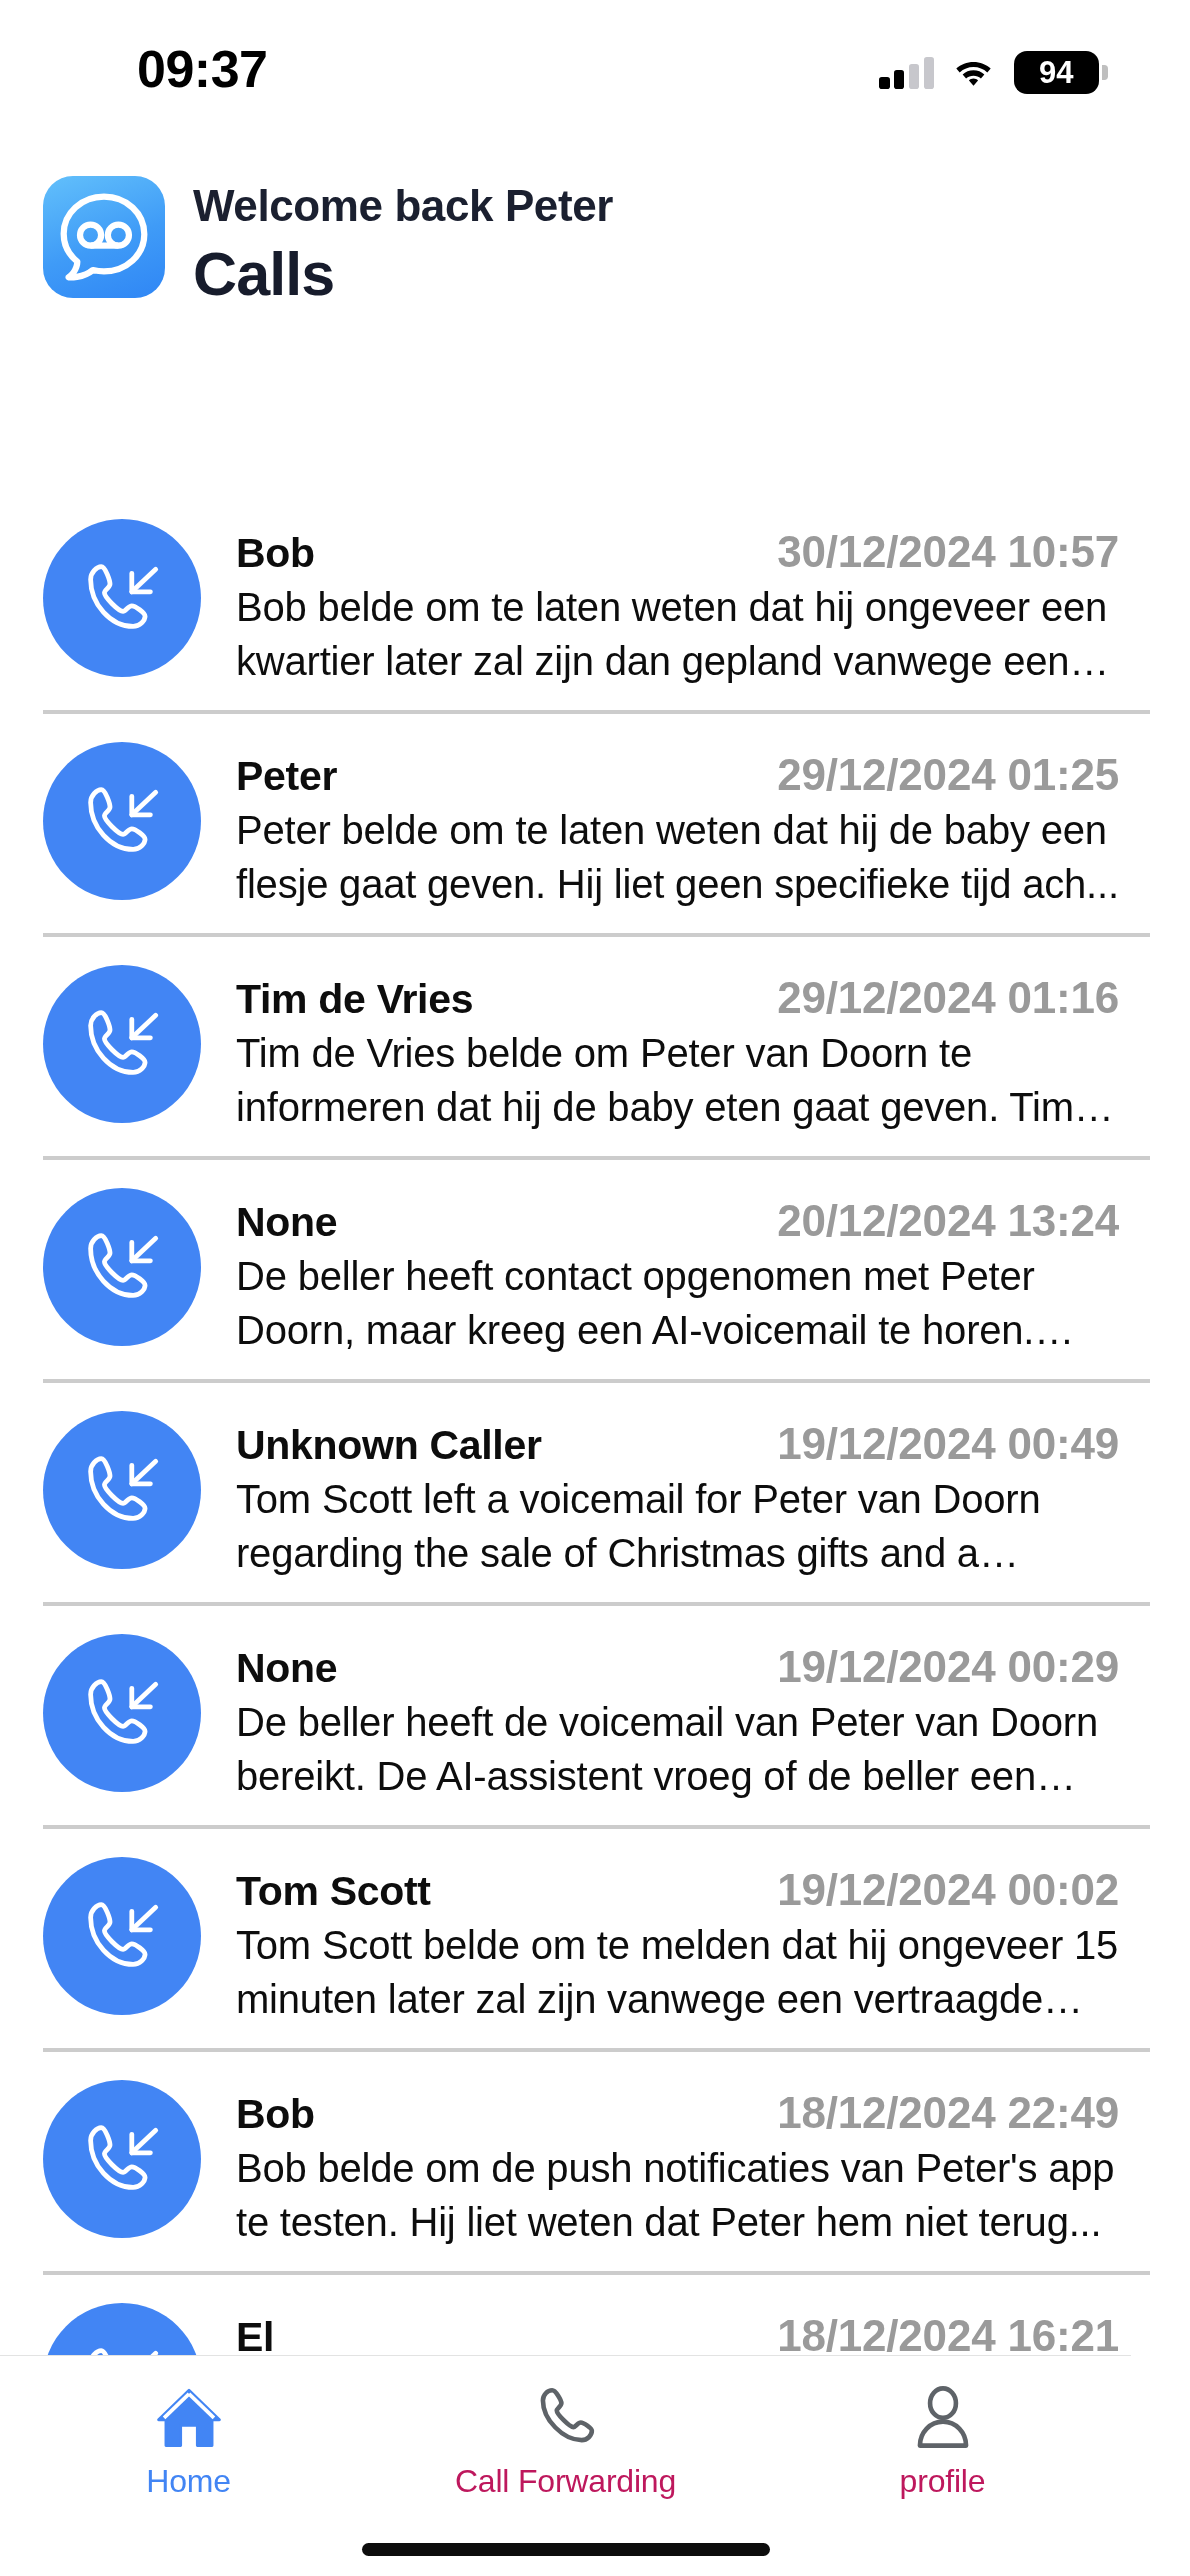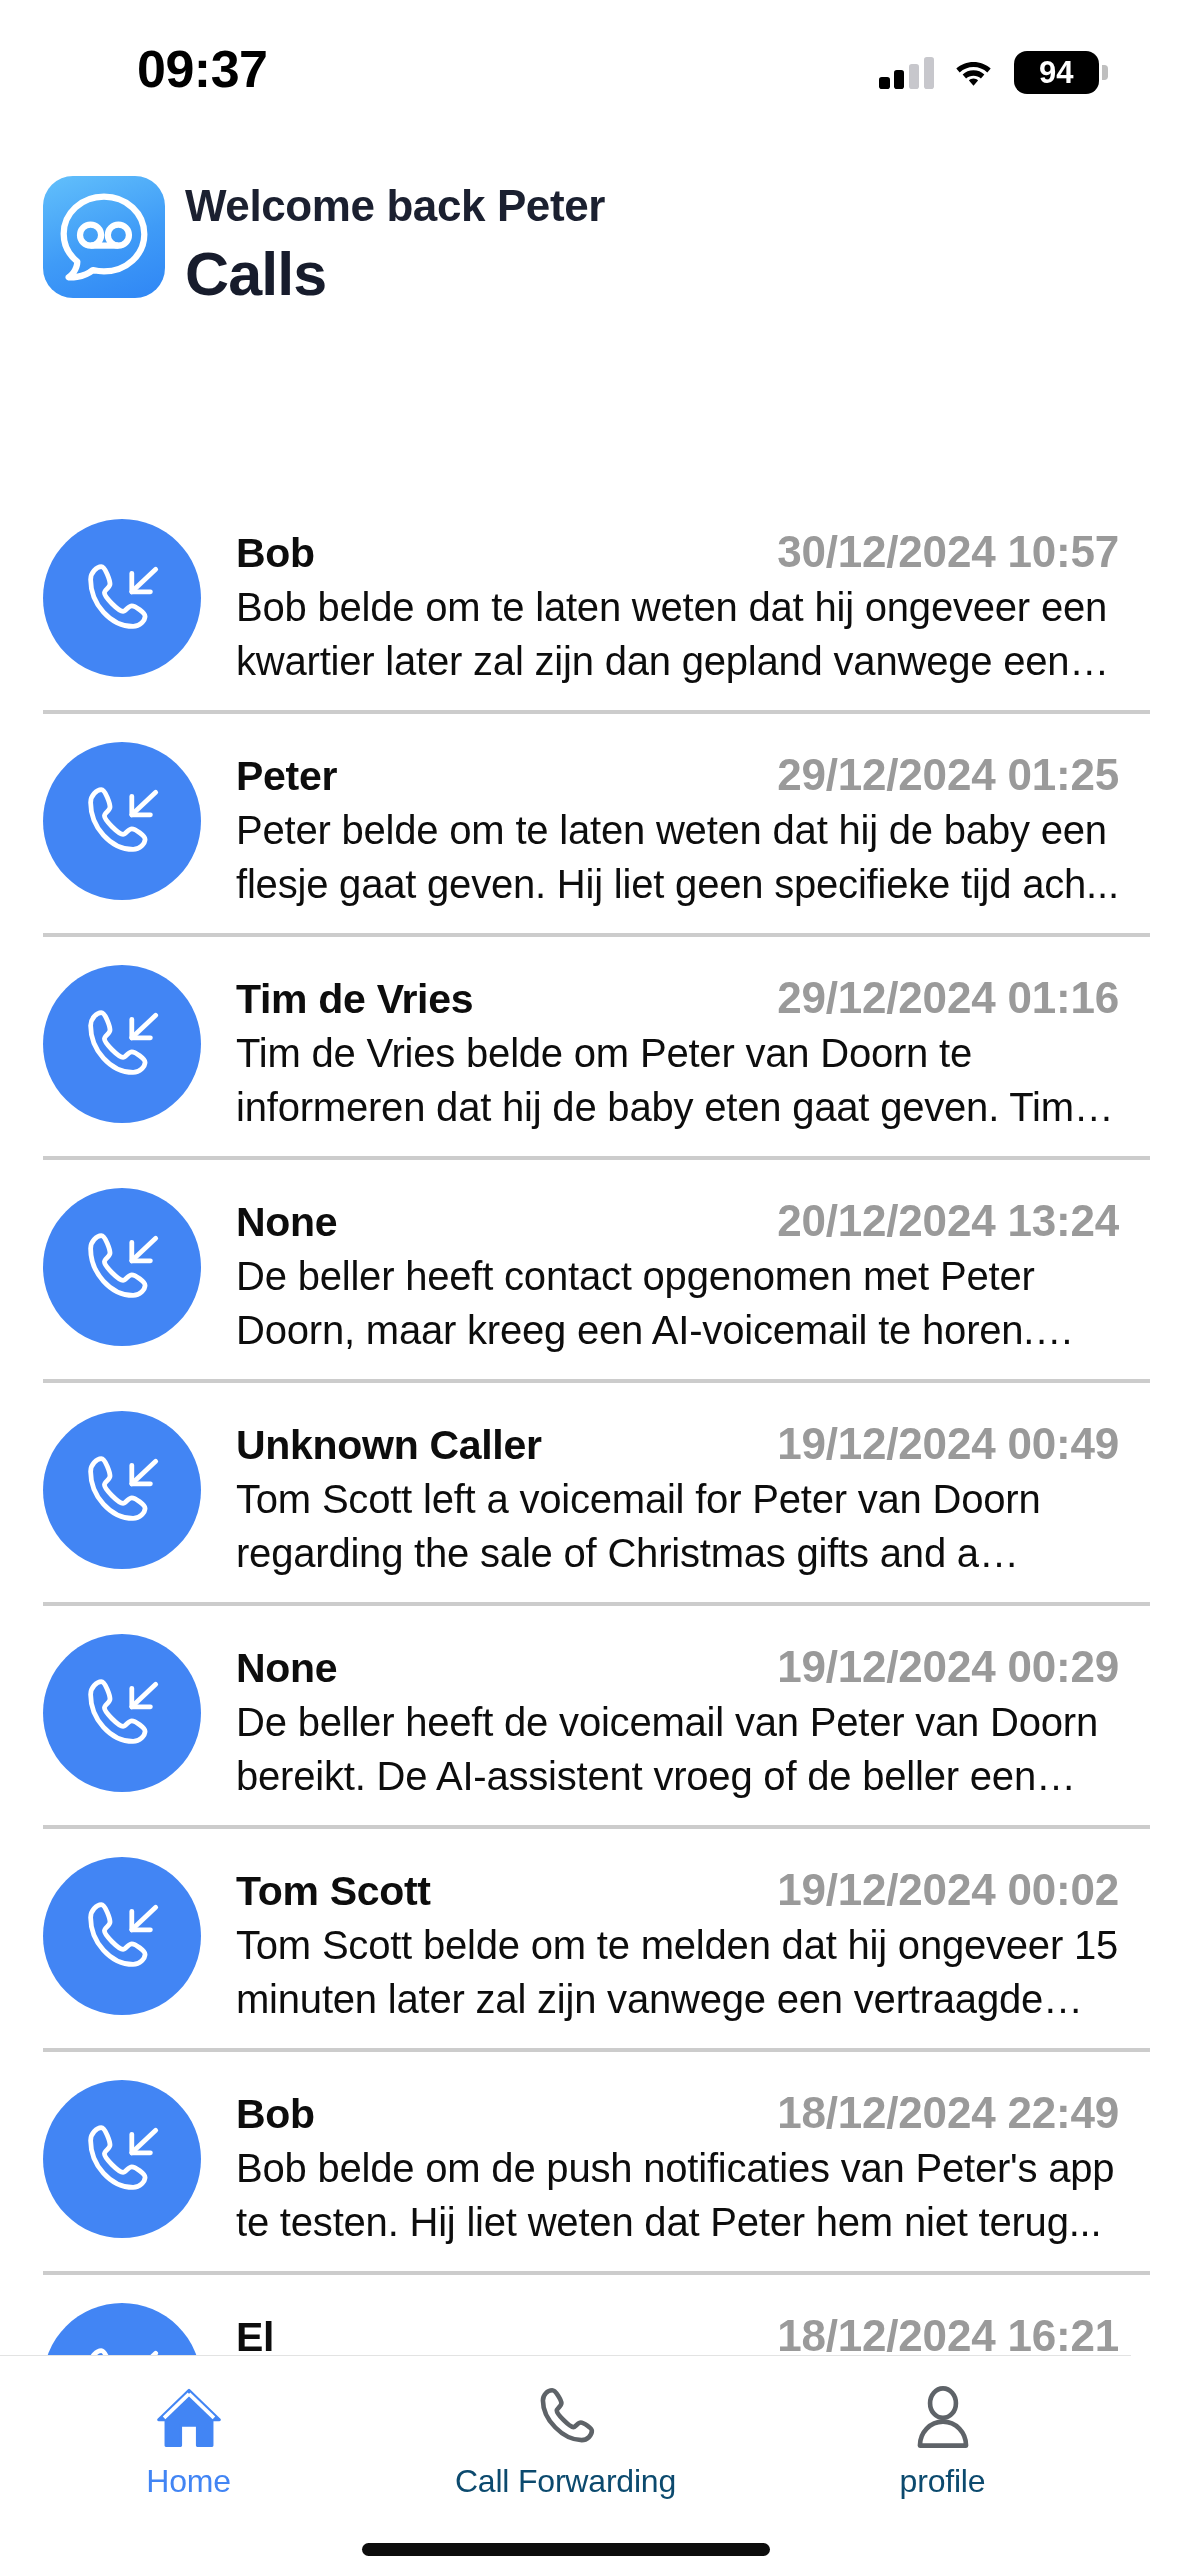--- a/index.html
+++ b/index.html
@@ -88,21 +88,21 @@
     background:#bfbfbf;
   }
 
   
   .appheader {
     position:absolute;
     top:176px;
     left:43px;
     display:flex;
     align-items:flex-start;
-    gap:20px;
+    gap:28px;
   }
   .applogo {
     width:122px; height:122px;
     border-radius:30px;
     background:linear-gradient(160deg,#62c0fb 0%,#3f9bf7 55%,#2f86f5 100%);
     display:flex; align-items:center; justify-content:center;
     flex:0 0 auto;
   }
   .applogo svg { width:96px; height:96px; display:block; }
 
@@ -225,21 +225,21 @@
   }
   .tab .tico { height:78px; display:flex; align-items:center; justify-content:center; }
   .tab .tico svg { display:block; }
   .tab .tlabel {
     font-size:32px;
     font-weight:400;
     letter-spacing:-0.2px;
     line-height:37px;
   }
   .tab.active .tlabel { color:#4285f4; }
-  .tab .tlabel { color:#0c4a6e; }
+  .tab .tlabel { color:#be185d; }
 
   .homeindicator {
     position:absolute;
     bottom:20.4px;
     left:50%;
     transform:translateX(-50%);
     width:408px;
     height:13px;
     border-radius:6.5px;
     background:#0d0d0d;

